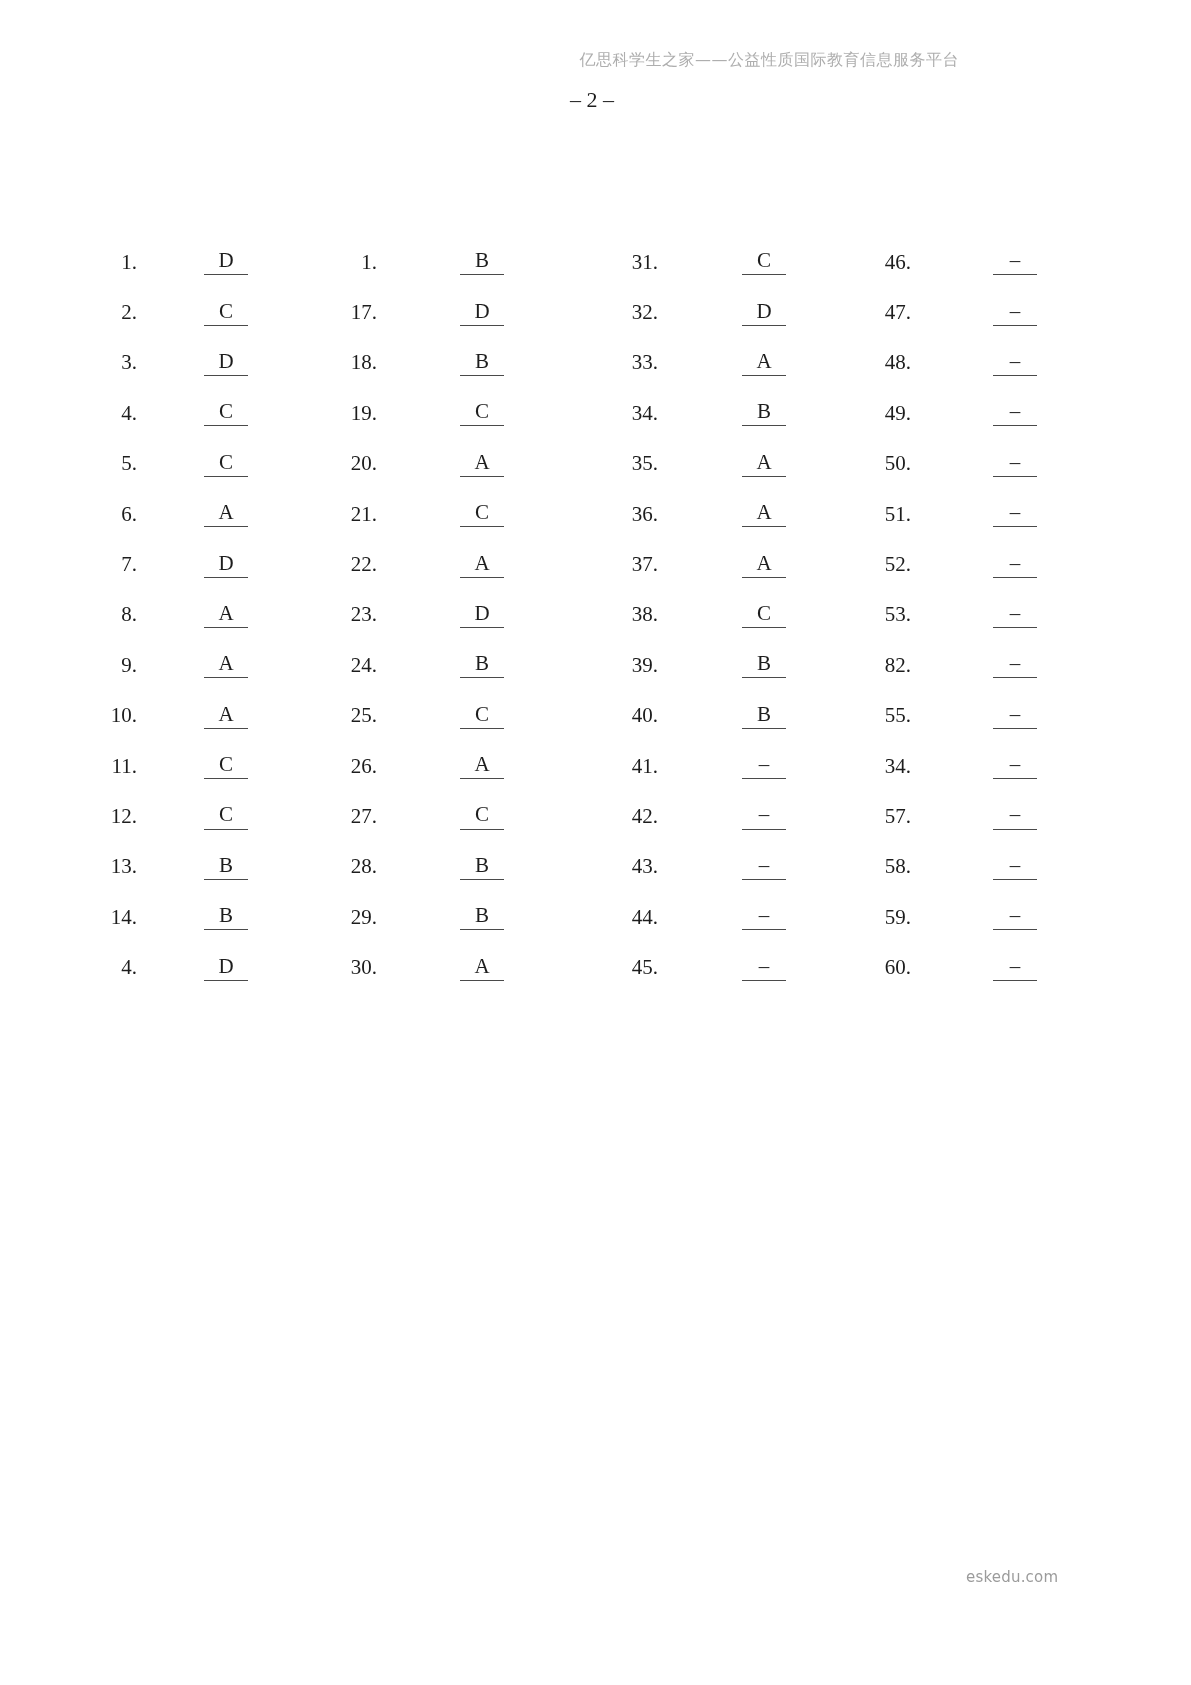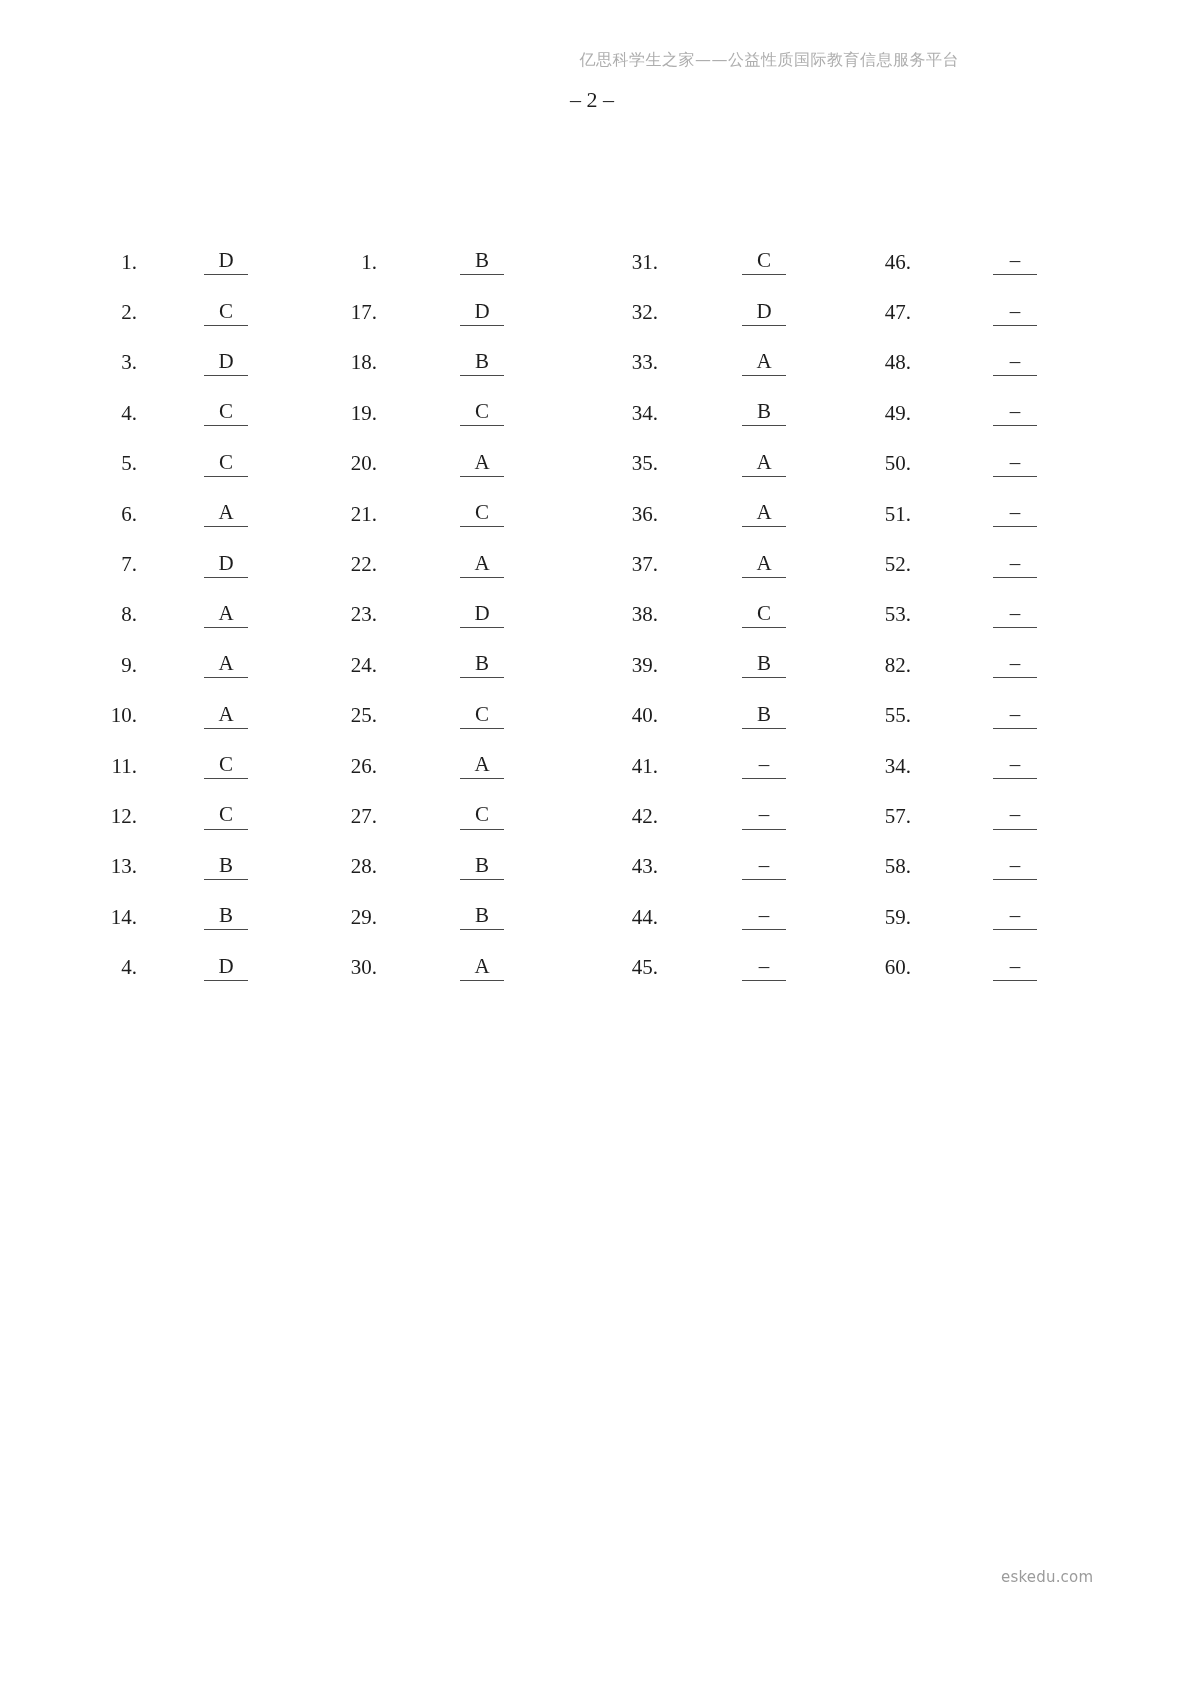--- a/index.html
+++ b/index.html
@@ -73,21 +73,20 @@
   
   .site-footer {
     position: absolute;
     left: 966px;
     top: 1568px;
     font-family: "DejaVu Sans", sans-serif;
     font-size: 15px;
     color: #9b9b9b;
     letter-spacing: 0.2px;
     white-space: nowrap;
-    margin-left: 35px;
   }
 </style>
 </head>
 <body>
 
 <div class="page">
 
   <div class="cn-watermark">亿思科学生之家——公益性质国际教育信息服务平台</div>
 
   <div class="page-number">– 2 –</div>

